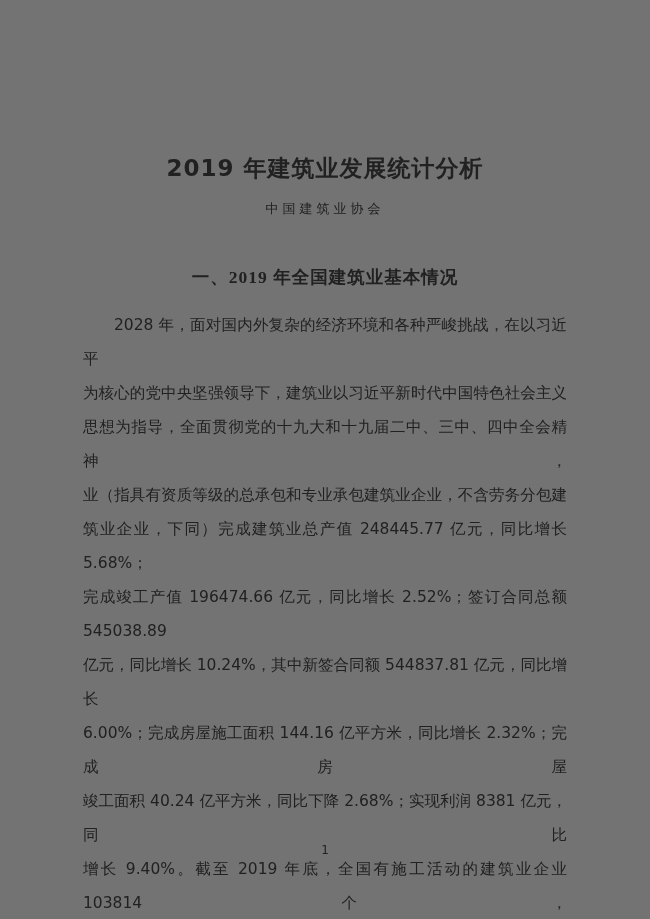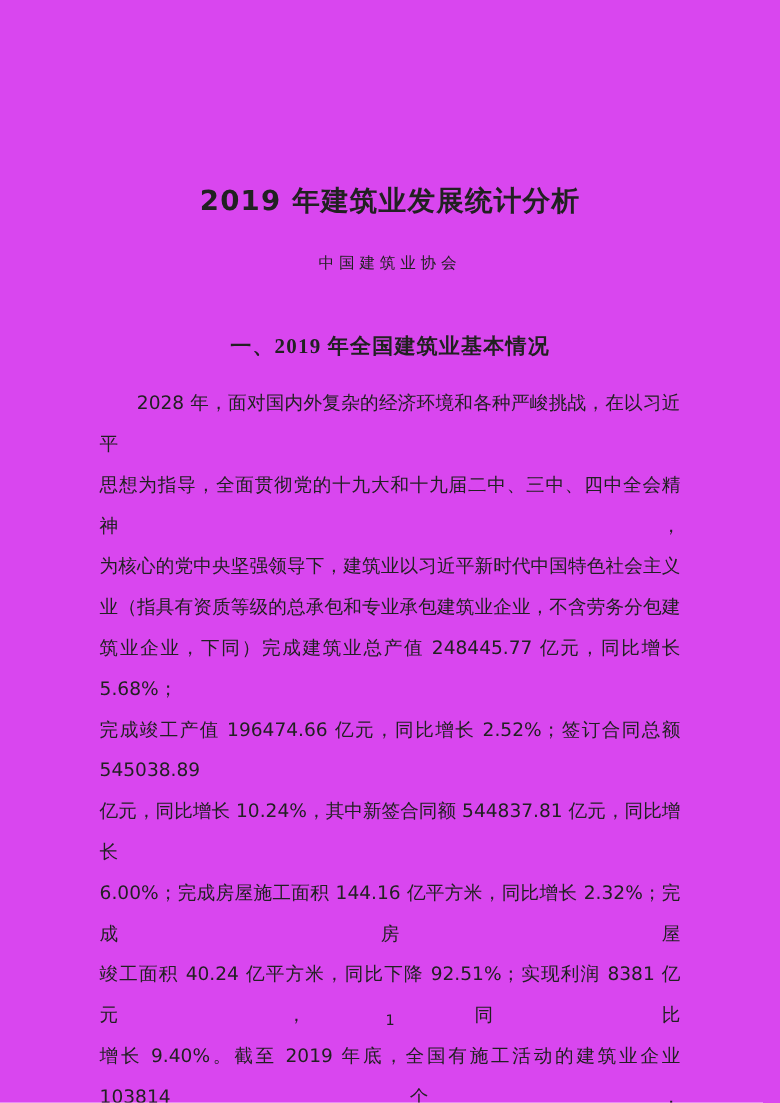--- a/index.html
+++ b/index.html
@@ -5,36 +5,36 @@
   html, body {
     margin: 0;
     padding: 0;
     background: #ffffff;
   }
   .page {
     position: relative;
     width: 650px;
     height: 919px;
     margin: 0 auto;
-    background: #d946ef;
+    background: #737373;
     color: #212121;
     
     font-family: "DejaVu Sans", "Liberation Sans", serif;
     overflow: hidden;
   }
   .doc-title {
     margin: 152px 40px 0;
     text-align: center;
     font-size: 23px;
     font-weight: bold;
     letter-spacing: 1px;
     line-height: 32px;
   }
   .doc-subtitle {
-    margin-top: 27px;
+    margin-top: 16px;
     text-align: center;
     font-size: 13px;
     letter-spacing: 4px;
     line-height: 18px;
   }
   .section-heading {
     margin-top: 47px;
     text-align: center;
     font-size: 17.5px;
     font-weight: bold;
@@ -72,27 +72,27 @@
 <div class="page">
 
   <div class="doc-title">2019 年建筑业发展统计分析</div>
 
   <div class="doc-subtitle">中国建筑业协会</div>
 
   <div class="section-heading">一、2019 年全国建筑业基本情况</div>
 
   <div class="body-text">
     <div class="line fill indent">2028 年，面对国内外复杂的经济环境和各种严峻挑战，在以习近平</div>
+    <div class="line fill">为核心的党中央坚强领导下，建筑业以习近平新时代中国特色社会主义</div>
     <div class="line fill">思想为指导，全面贯彻党的十九大和十九届二中、三中、四中全会精神，</div>
-    <div class="line fill">为核心的党中央坚强领导下，建筑业以习近平新时代中国特色社会主义</div>
     <div class="line fill">业（指具有资质等级的总承包和专业承包建筑业企业，不含劳务分包建</div>
     <div class="line fill">筑业企业，下同）完成建筑业总产值 248445.77 亿元，同比增长 5.68%；</div>
     <div class="line fill">完成竣工产值 196474.66 亿元，同比增长 2.52%；签订合同总额 545038.89</div>
     <div class="line fill">亿元，同比增长 10.24%，其中新签合同额 544837.81 亿元，同比增长</div>
     <div class="line fill">6.00%；完成房屋施工面积 144.16 亿平方米，同比增长 2.32%；完成房屋</div>
-    <div class="line fill">竣工面积 40.24 亿平方米，同比下降 92.51%；实现利润 8381 亿元，同比</div>
+    <div class="line fill">竣工面积 40.24 亿平方米，同比下降 2.68%；实现利润 8381 亿元，同比</div>
     <div class="line fill">增长 9.40%。截至 2019 年底，全国有施工活动的建筑业企业 103814 个，</div>
 
   </div>
 
   <div class="page-number">1</div>
 
 </div>
 
 </body></html>

